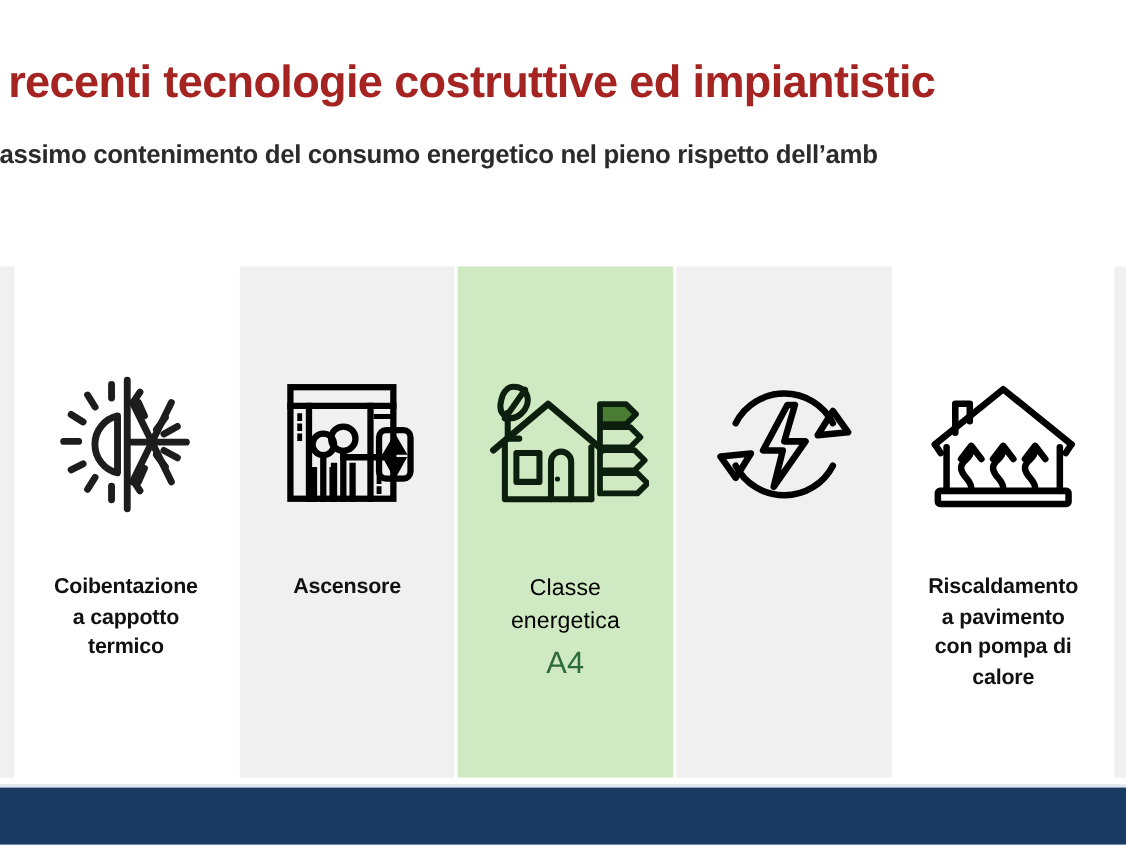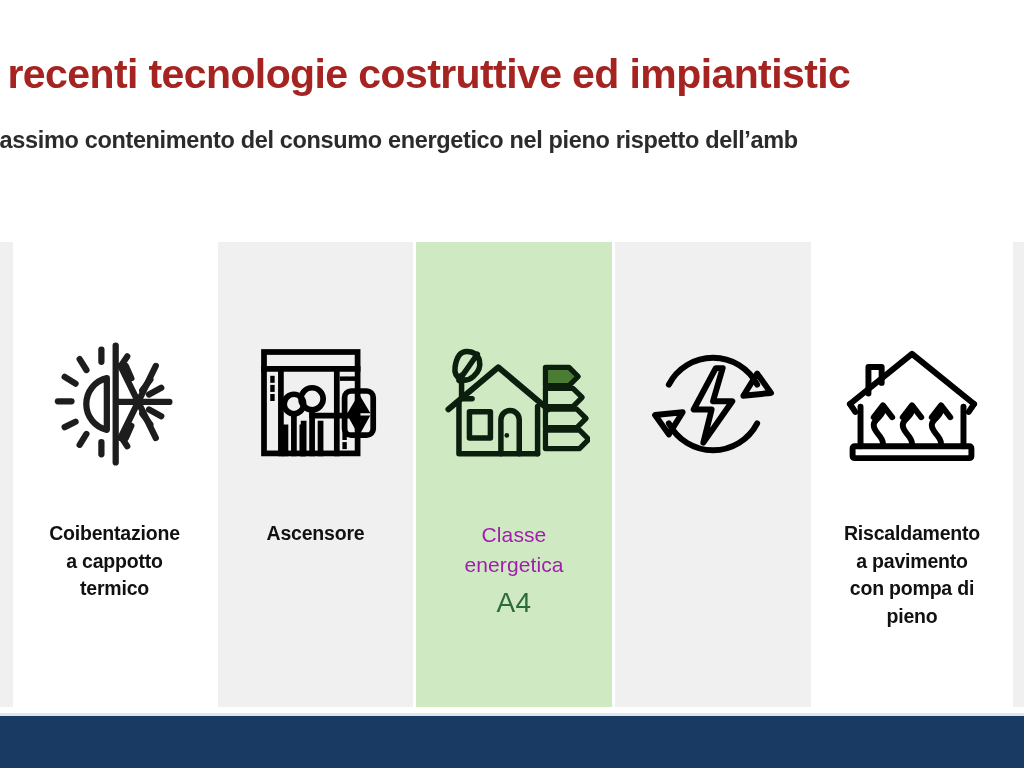--- a/index.html
+++ b/index.html
@@ -93,21 +93,21 @@
     font-size: 19.5px;
     font-weight: bold;
     color: #111111;
     line-height: 1.42;
     letter-spacing: -0.2px;
     white-space: pre-line;
   }
   .card-label.light {
     font-weight: normal;
     font-size: 21px;
-    color: #a21caf;
+    color: #000000;
     letter-spacing: 0.1px;
   }
   .card-badge {
     position: absolute;
     top: 345px;
     left: 0;
     width: 100%;
     text-align: center;
     font-size: 28px;
     font-weight: normal;
@@ -291,21 +291,21 @@
         <path d="M26 60 L33 51 L40 60"></path>
         <path d="M55 80 C55 74 48 72 48 66 C48 61 55 60 55 54 L55 52"></path>
         <path d="M48 60 L55 51 L62 60"></path>
         <path d="M77 80 C77 74 70 72 70 66 C70 61 77 60 77 54 L77 52"></path>
         <path d="M70 60 L77 51 L84 60"></path>
       </svg>
     </div>
     <div class="card-label">Riscaldamento
 a pavimento
 con pompa di
-pieno</div>
+calore</div>
   </div>
 
   <div class="card bg-gray" style="left:1013px; width:195px;">
   </div>
 
 </div>
 
 <div class="bottom-hairline"></div>
 <div class="bottom-bar"></div>
 

